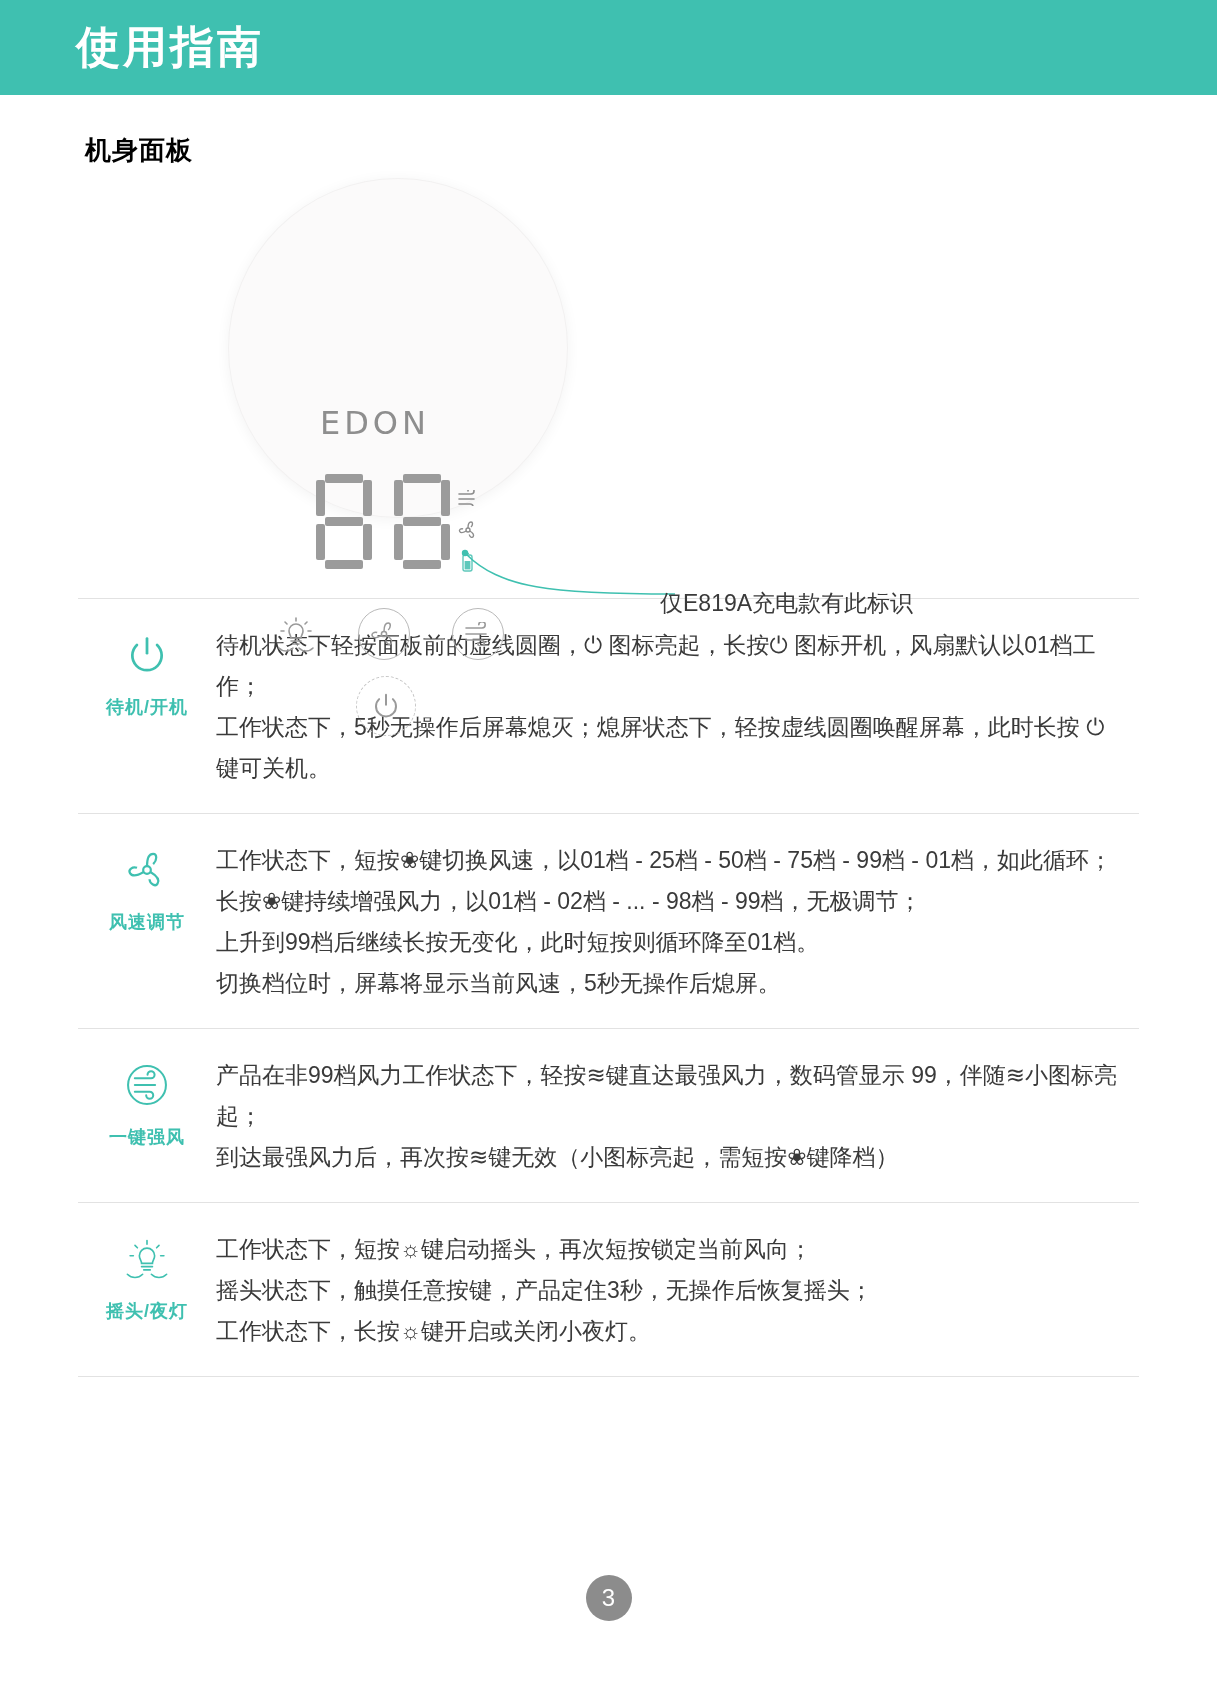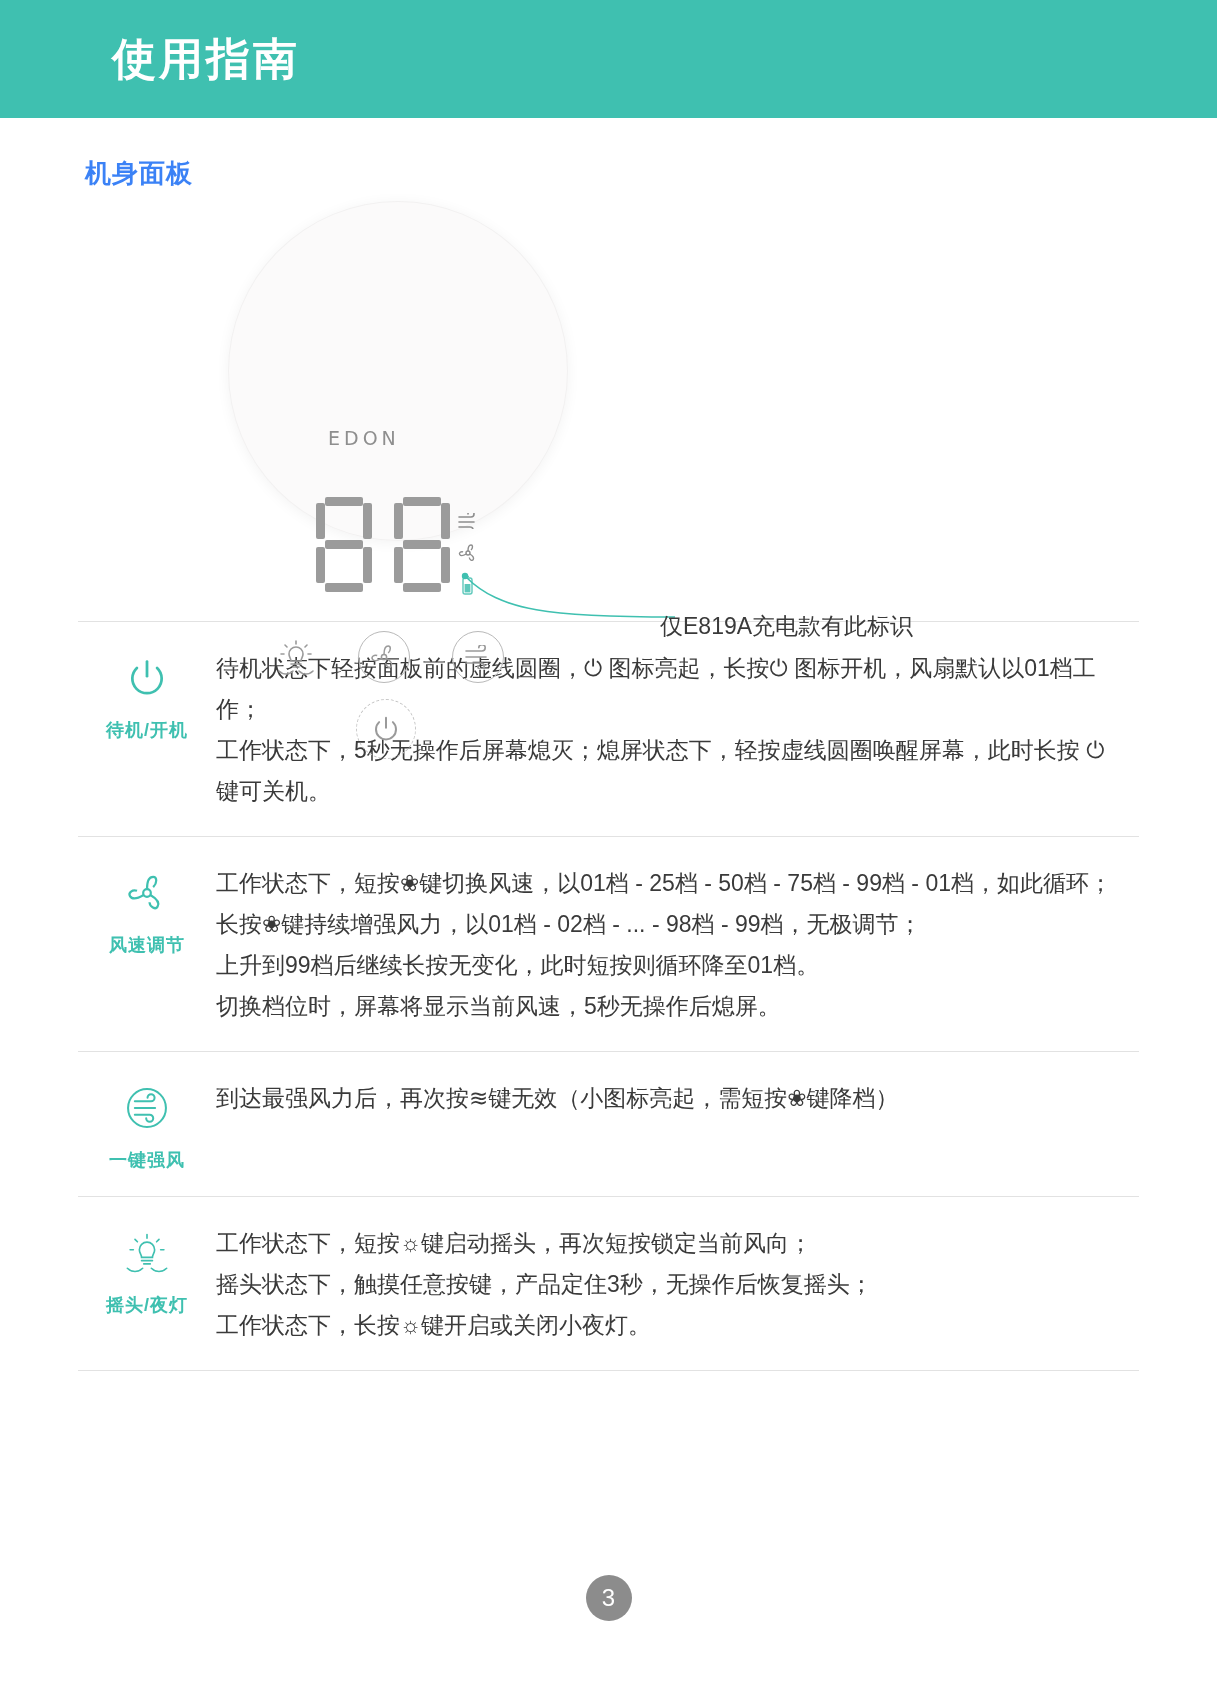--- a/index.html
+++ b/index.html
@@ -11,38 +11,38 @@
     width: 1217px;
     height: 1689px;
     font-family: "Liberation Sans", sans-serif;
     color: #3a3a3a;
     position: relative;
     overflow: hidden;
   }
 
   
   .header {
-    height: 118px;
+    height: 95px;
     background: #3fc0b0;
     display: flex;
     align-items: center;
-    padding-left: 112px;
+    padding-left: 76px;
     box-sizing: border-box;
     text-align: right;
   }
   .header-title {
     color: #ffffff;
     font-size: 44px;
     font-weight: bold;
     letter-spacing: 3px;
   }
 
   
   .section-title {
-    color: #3b82f6;
+    color: #000000;
     font-size: 26px;
     font-weight: bold;
     margin: 38px 5px 0 85px;
     letter-spacing: 1px;
   }
 
   
   .panel-wrap {
     position: relative;
     height: 430px;
@@ -52,23 +52,23 @@
     left: 228px;
     top: 10px;
     width: 340px;
     height: 340px;
     border-radius: 50%;
     background: #fbfafa;
     box-shadow: 0 2px 14px rgba(0,0,0,0.05), inset 0 0 0 1px #f2f1f1;
   }
   .brand {
     position: absolute;
-    left: 328px;
+    left: 320px;
     top: 236px;
-    font-size: 19px;
+    font-size: 32px;
     letter-spacing: 4px;
     color: #8e8e8e;
     font-family: "DejaVu Sans", sans-serif;
   }
   
   .digits {
     position: absolute;
     left: 316px;
     top: 306px;
     display: flex;
@@ -340,20 +340,21 @@
         <svg width="46" height="46" viewBox="0 0 34 34" fill="none" stroke="#3fc0b0" stroke-width="1.5">
           <circle cx="17" cy="17" r="14"></circle>
           <path d="M8 12h12a2.6 2.6 0 1 0-2.6-2.6" stroke-linecap="round"></path>
           <path d="M8 17h15" stroke-linecap="round"></path>
           <path d="M8 22h11a2.6 2.6 0 1 1-2.6 2.6" stroke-linecap="round"></path>
         </svg>
       </div>
       <div class="row-label">一键强风</div>
     </div>
     <div class="row-text">
+      <p>产品在非99档风力工作状态下，轻按≋键直达最强风力，数码管显示 99，伴随≋小图标亮起；</p>
       <p>到达最强风力后，再次按≋键无效（小图标亮起，需短按❀键降档）</p>
     </div>
   </div>
 
   <div class="row">
     <div class="row-icon-col">
       <div class="row-icon">
         <svg width="54" height="48" viewBox="0 0 46 44" fill="none" stroke="#3fc0b0" stroke-width="1.5" stroke-linecap="round">
           <path d="M16 19a7 7 0 0 1 14 0c0 3-2 4.5-2 7h-10c0-2.5-2-4-2-7z"></path>
           <path d="M18 29h10"></path>

